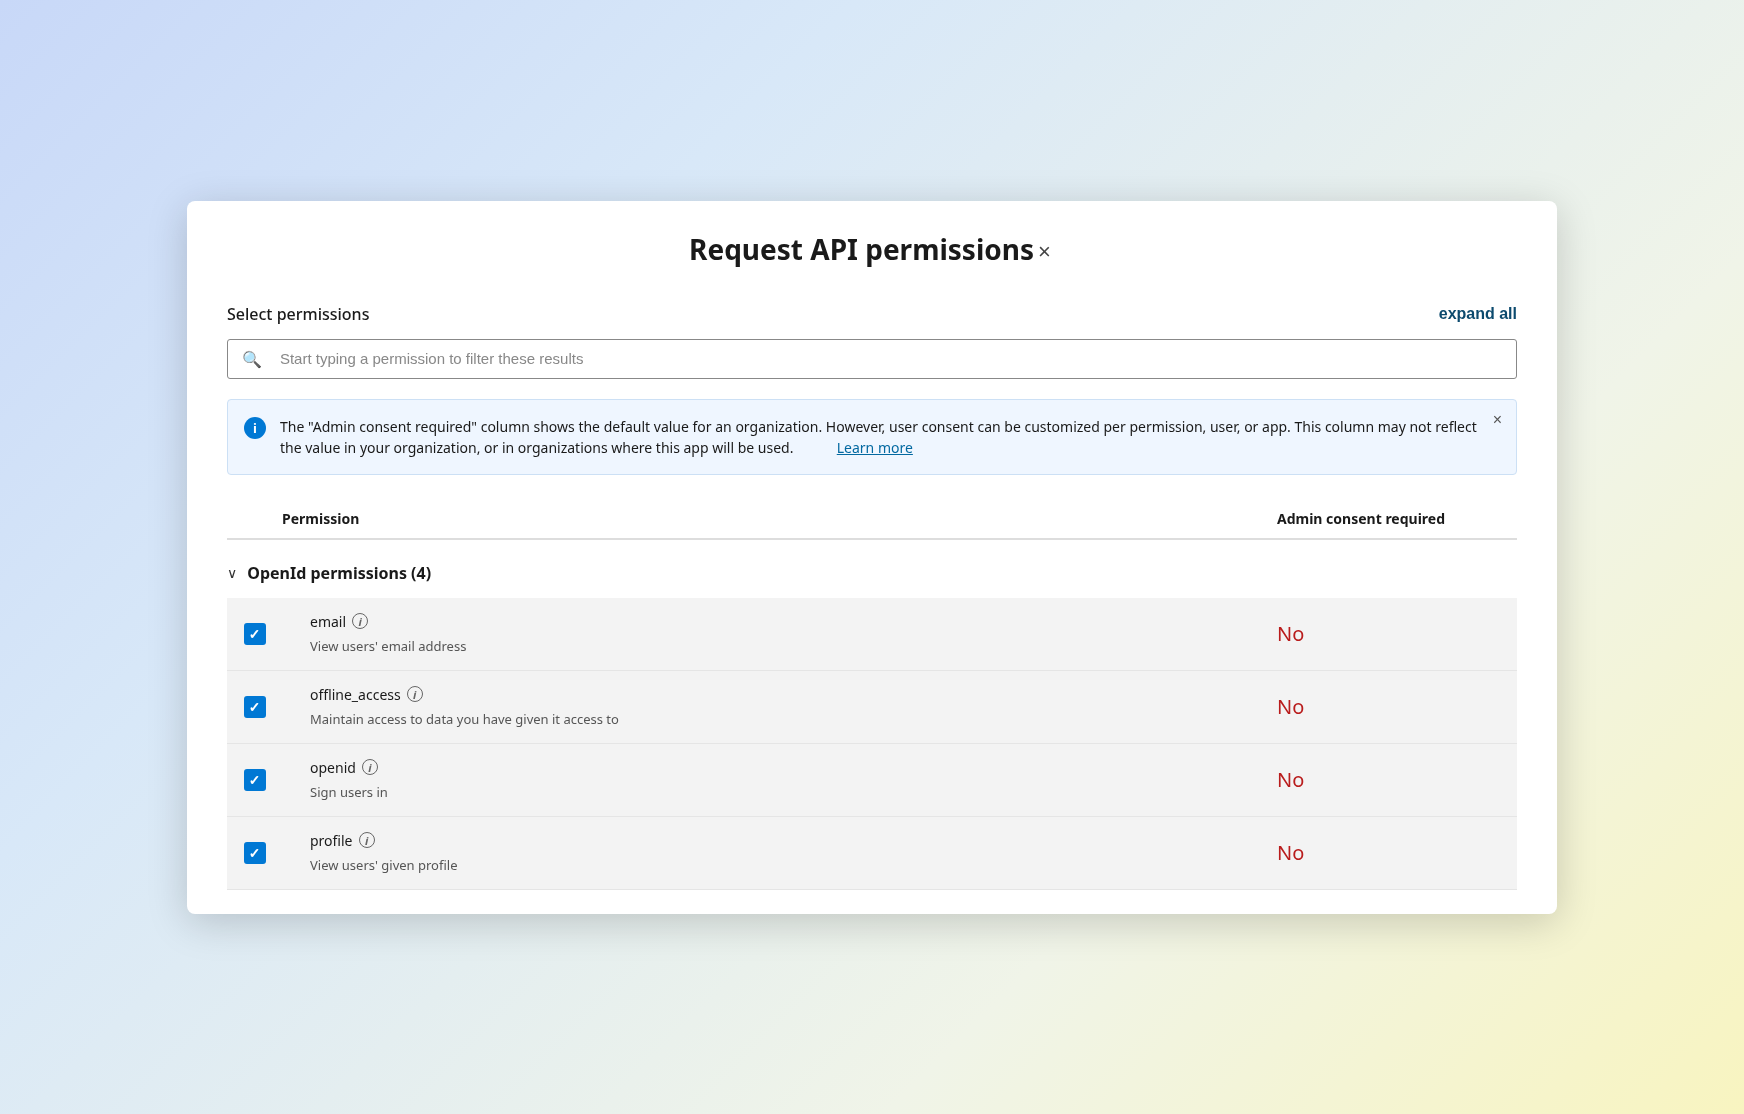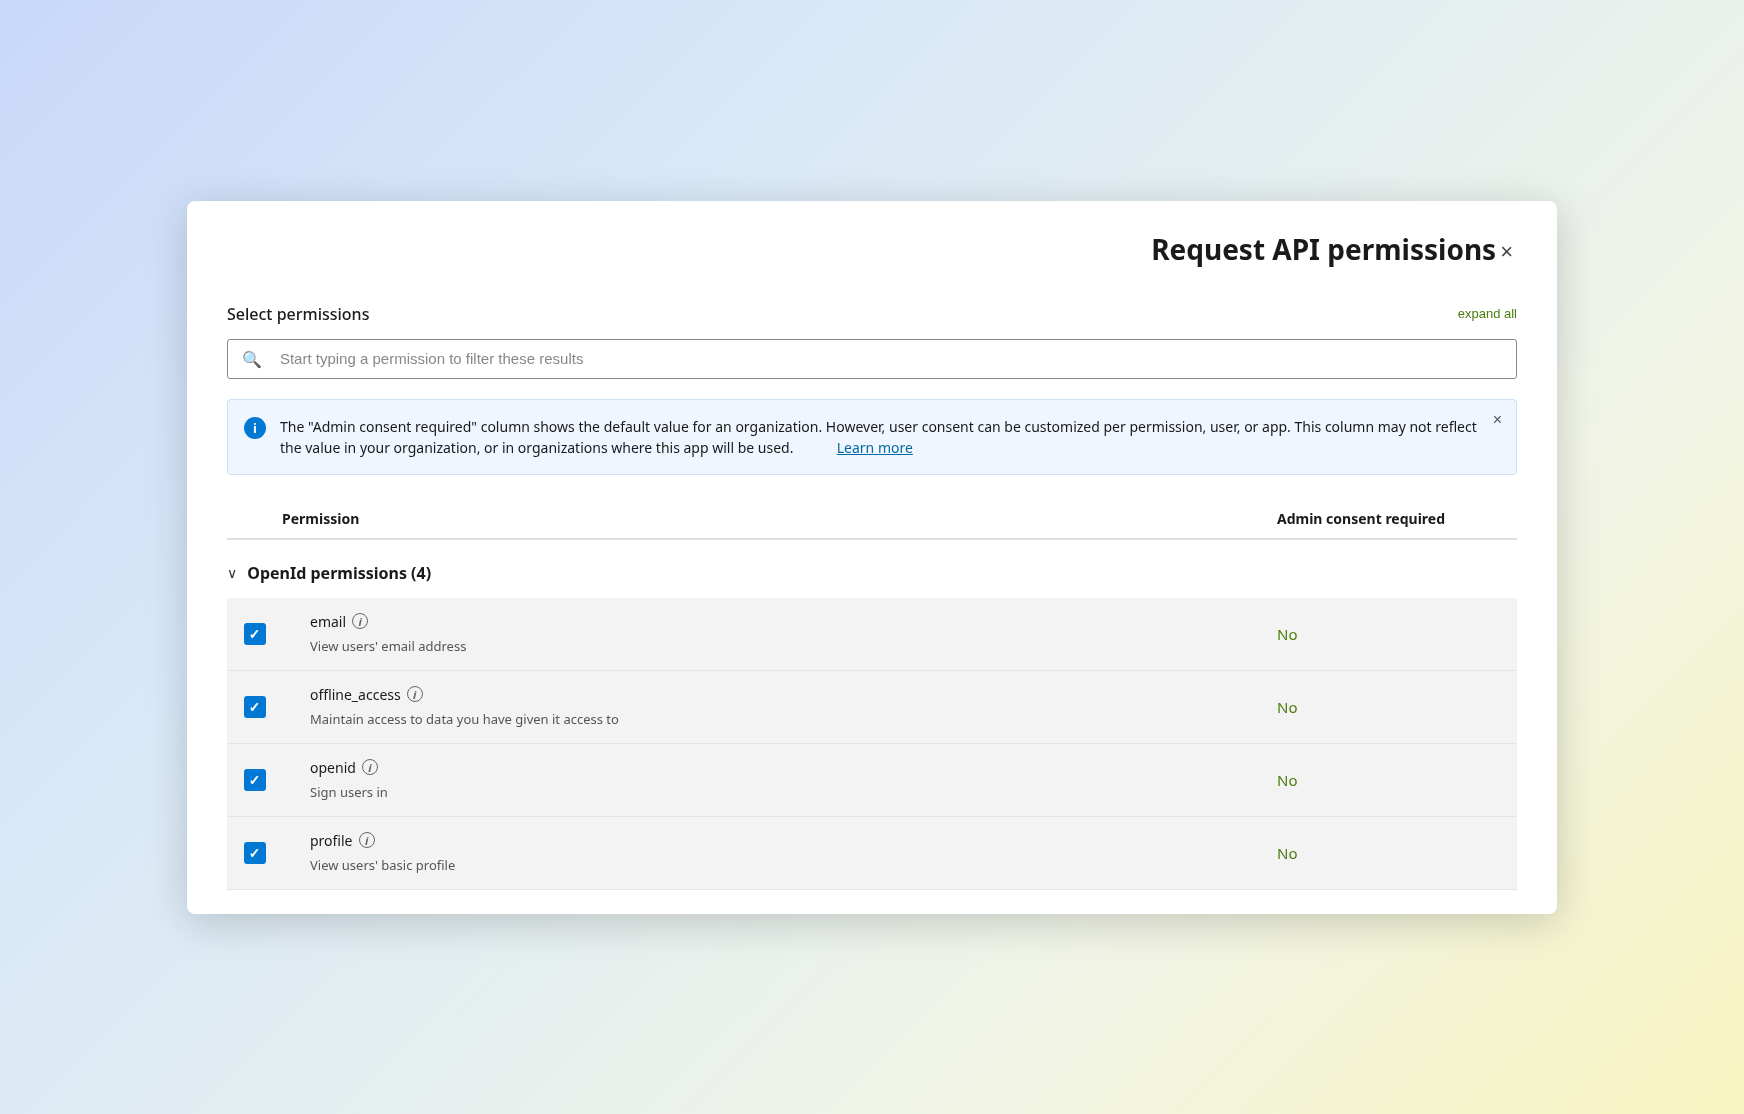--- a/index.html
+++ b/index.html
@@ -25,21 +25,21 @@
       max-height: 980px;
       box-shadow: 0 8px 40px rgba(0,0,0,0.18);
       overflow: hidden;
       display: flex;
       flex-direction: column;
     }
 
     .modal-header {
       display: flex;
       align-items: flex-start;
-      justify-content: flex-end;
+      justify-content: center;
       padding: 32px 40px 20px 40px;
       border-bottom: none;
     }
 
     .modal-title {
       font-size: 28px;
       font-weight: 700;
       color: #1a1a1a;
       line-height: 1.2;
     }
@@ -71,23 +71,23 @@
     .select-permissions-label {
       font-size: 16px;
       font-weight: 500;
       color: #1a1a1a;
     }
 
     .expand-all-btn {
       background: none;
       border: none;
       cursor: pointer;
-      color: #4d7c0f;
-      font-size: 13px;
-      font-weight: 400;
+      color: #0c4a6e;
+      font-size: 16px;
+      font-weight: 700;
       text-decoration: none;
     }
 
     .search-box {
       display: flex;
       align-items: center;
       border: 1.5px solid #888;
       border-radius: 3px;
       padding: 8px 14px;
       margin-bottom: 20px;
@@ -290,22 +290,22 @@
       flex-shrink: 0;
     }
 
     .permission-description {
       font-size: 13px;
       color: #555;
     }
 
     .admin-consent-cell {
       width: 240px;
-      font-size: 15px;
-      color: #4d7c0f;
+      font-size: 20px;
+      color: #b91c1c;
       flex-shrink: 0;
     }
   </style>
 </head>
 <body>
 
 <div class="modal">
 
   <div class="modal-header">
     <h1 class="modal-title">Request API permissions</h1>
@@ -389,20 +389,20 @@
 
       <div class="permission-row">
         <div class="checkbox-cell">
           <div class="checkbox-checked"></div>
         </div>
         <div class="permission-info">
           <div class="permission-name-row">
             <span class="permission-name">profile</span>
             <div class="info-circle">i</div>
           </div>
-          <span class="permission-description">View users' basic profile</span>
+          <span class="permission-description">View users' given profile</span>
         </div>
         <div class="admin-consent-cell">No</div>
       </div>
 
     </div>
   </div>
 </div>
 
 </body></html>

